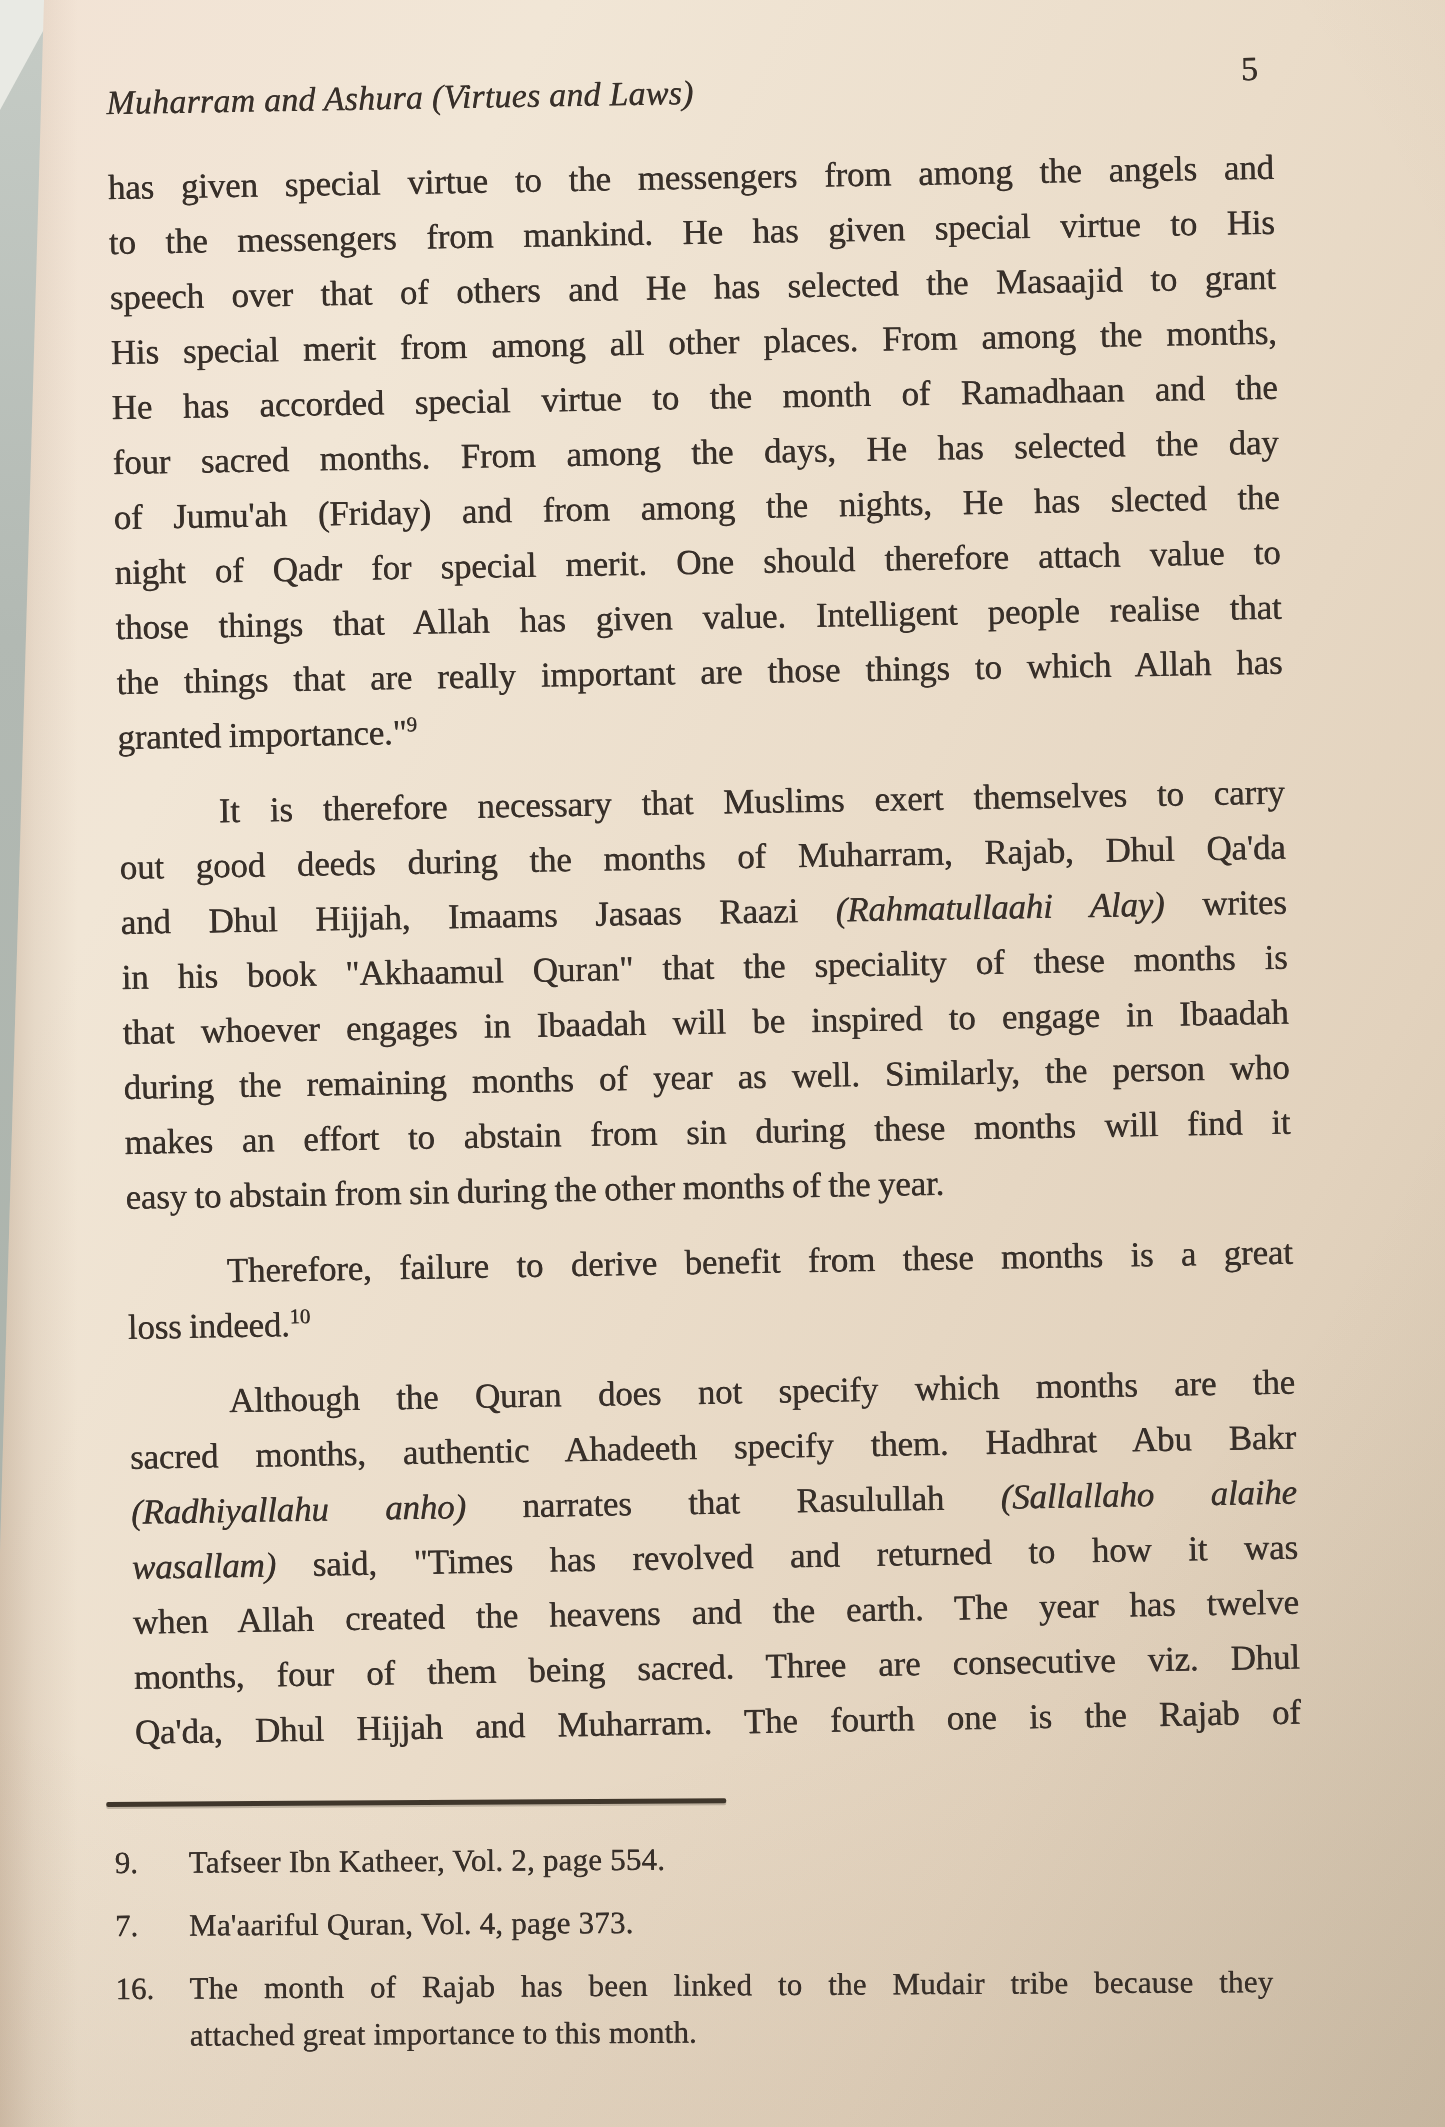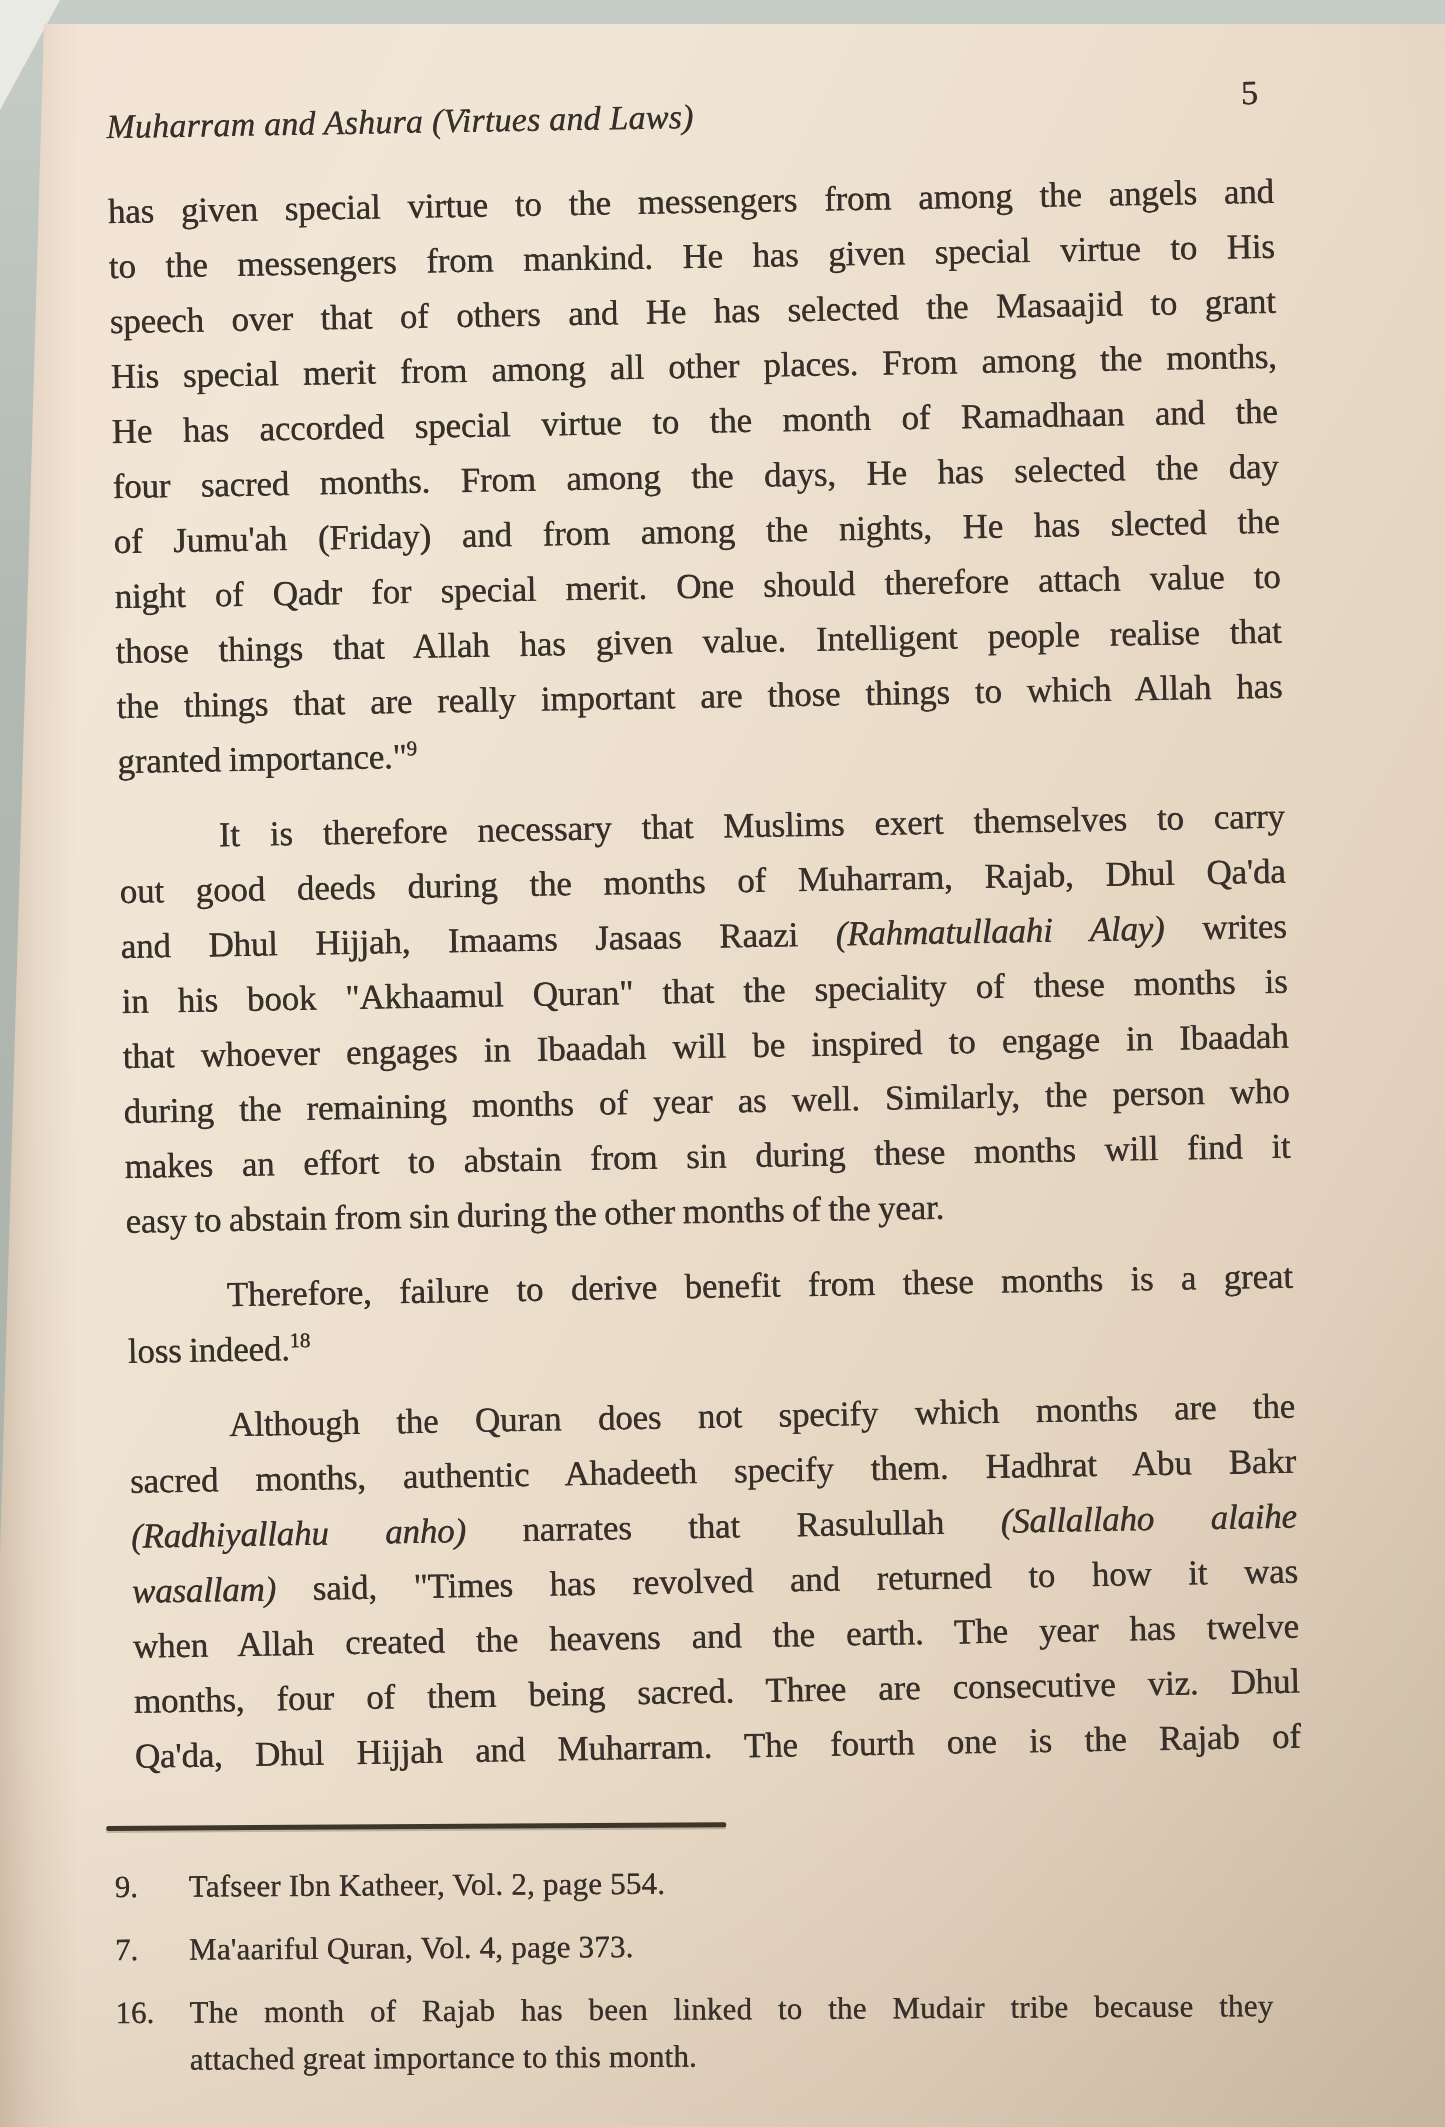--- a/index.html
+++ b/index.html
@@ -23,21 +23,20 @@
     position:absolute;top:0;left:0;width:60px;height:110px;
     background:#e9eae4;
     clip-path:polygon(0 0,100% 0,0 100%);
   }
   .page{
     position:absolute;inset:0;
     background:
       radial-gradient(140% 95% at 28% 32%, rgba(255,255,255,0) 55%, rgba(105,82,55,0.16) 100%),
       linear-gradient(117deg,#f2e3d5 0%,var(--paper-light) 22%,var(--paper-mid) 52%,#e2d2bd 76%,var(--paper-dark) 100%);
     clip-path:polygon(44px 0,100% 0,100% 100%,0 100%,0 73%);
-    margin-top:24px;
   }
   .page::before{
     content:"";position:absolute;inset:0;
     background:linear-gradient(90deg,rgba(130,95,65,0.25) 0px,rgba(130,95,65,0.10) 34px,rgba(130,95,65,0) 78px);
     pointer-events:none;
   }
   .content-upper{
     position:absolute;left:106px;top:84px;width:1166px;
     transform:rotate(-1deg);transform-origin:0 0;
   }
@@ -122,21 +121,21 @@
           <div class="line"><span>out good deeds during the months of Muharram, Rajab, Dhul Qa'da</span></div>
           <div class="line"><span>and Dhul Hijjah, Imaams Jasaas Raazi </span><em>(Rahmatullaahi Alay)</em><span> writes</span></div>
           <div class="line"><span>in his book "Akhaamul Quran" that the speciality of these months is</span></div>
           <div class="line"><span>that whoever engages in Ibaadah will be inspired to engage in Ibaadah</span></div>
           <div class="line"><span>during the remaining months of year as well. Similarly, the person who</span></div>
           <div class="line"><span>makes an effort to abstain from sin during these months will find it</span></div>
           <div class="line flush"><span>easy to abstain from sin during the other months of the year.</span></div>
         </div>
         <div class="para indent">
           <div class="line"><span>Therefore, failure to derive benefit from these months is a great</span></div>
-          <div class="line flush"><span>loss indeed.</span><sup>18</sup></div>
+          <div class="line flush"><span>loss indeed.</span><sup>10</sup></div>
         </div>
         <div class="para indent">
           <div class="line"><span>Although the Quran does not specify which months are the</span></div>
           <div class="line"><span>sacred months, authentic Ahadeeth specify them. Hadhrat Abu Bakr</span></div>
           <div class="line"><em>(Radhiyallahu anho)</em><span> narrates that Rasulullah </span><em>(Sallallaho alaihe</em></div>
           <div class="line"><em>wasallam)</em><span> said, "Times has revolved and returned to how it was</span></div>
           <div class="line"><span>when Allah created the heavens and the earth. The year has twelve</span></div>
           <div class="line"><span>months, four of them being sacred. Three are consecutive viz. Dhul</span></div>
           <div class="line"><span>Qa'da, Dhul Hijjah and Muharram. The fourth one is the Rajab of</span></div>
         </div>

